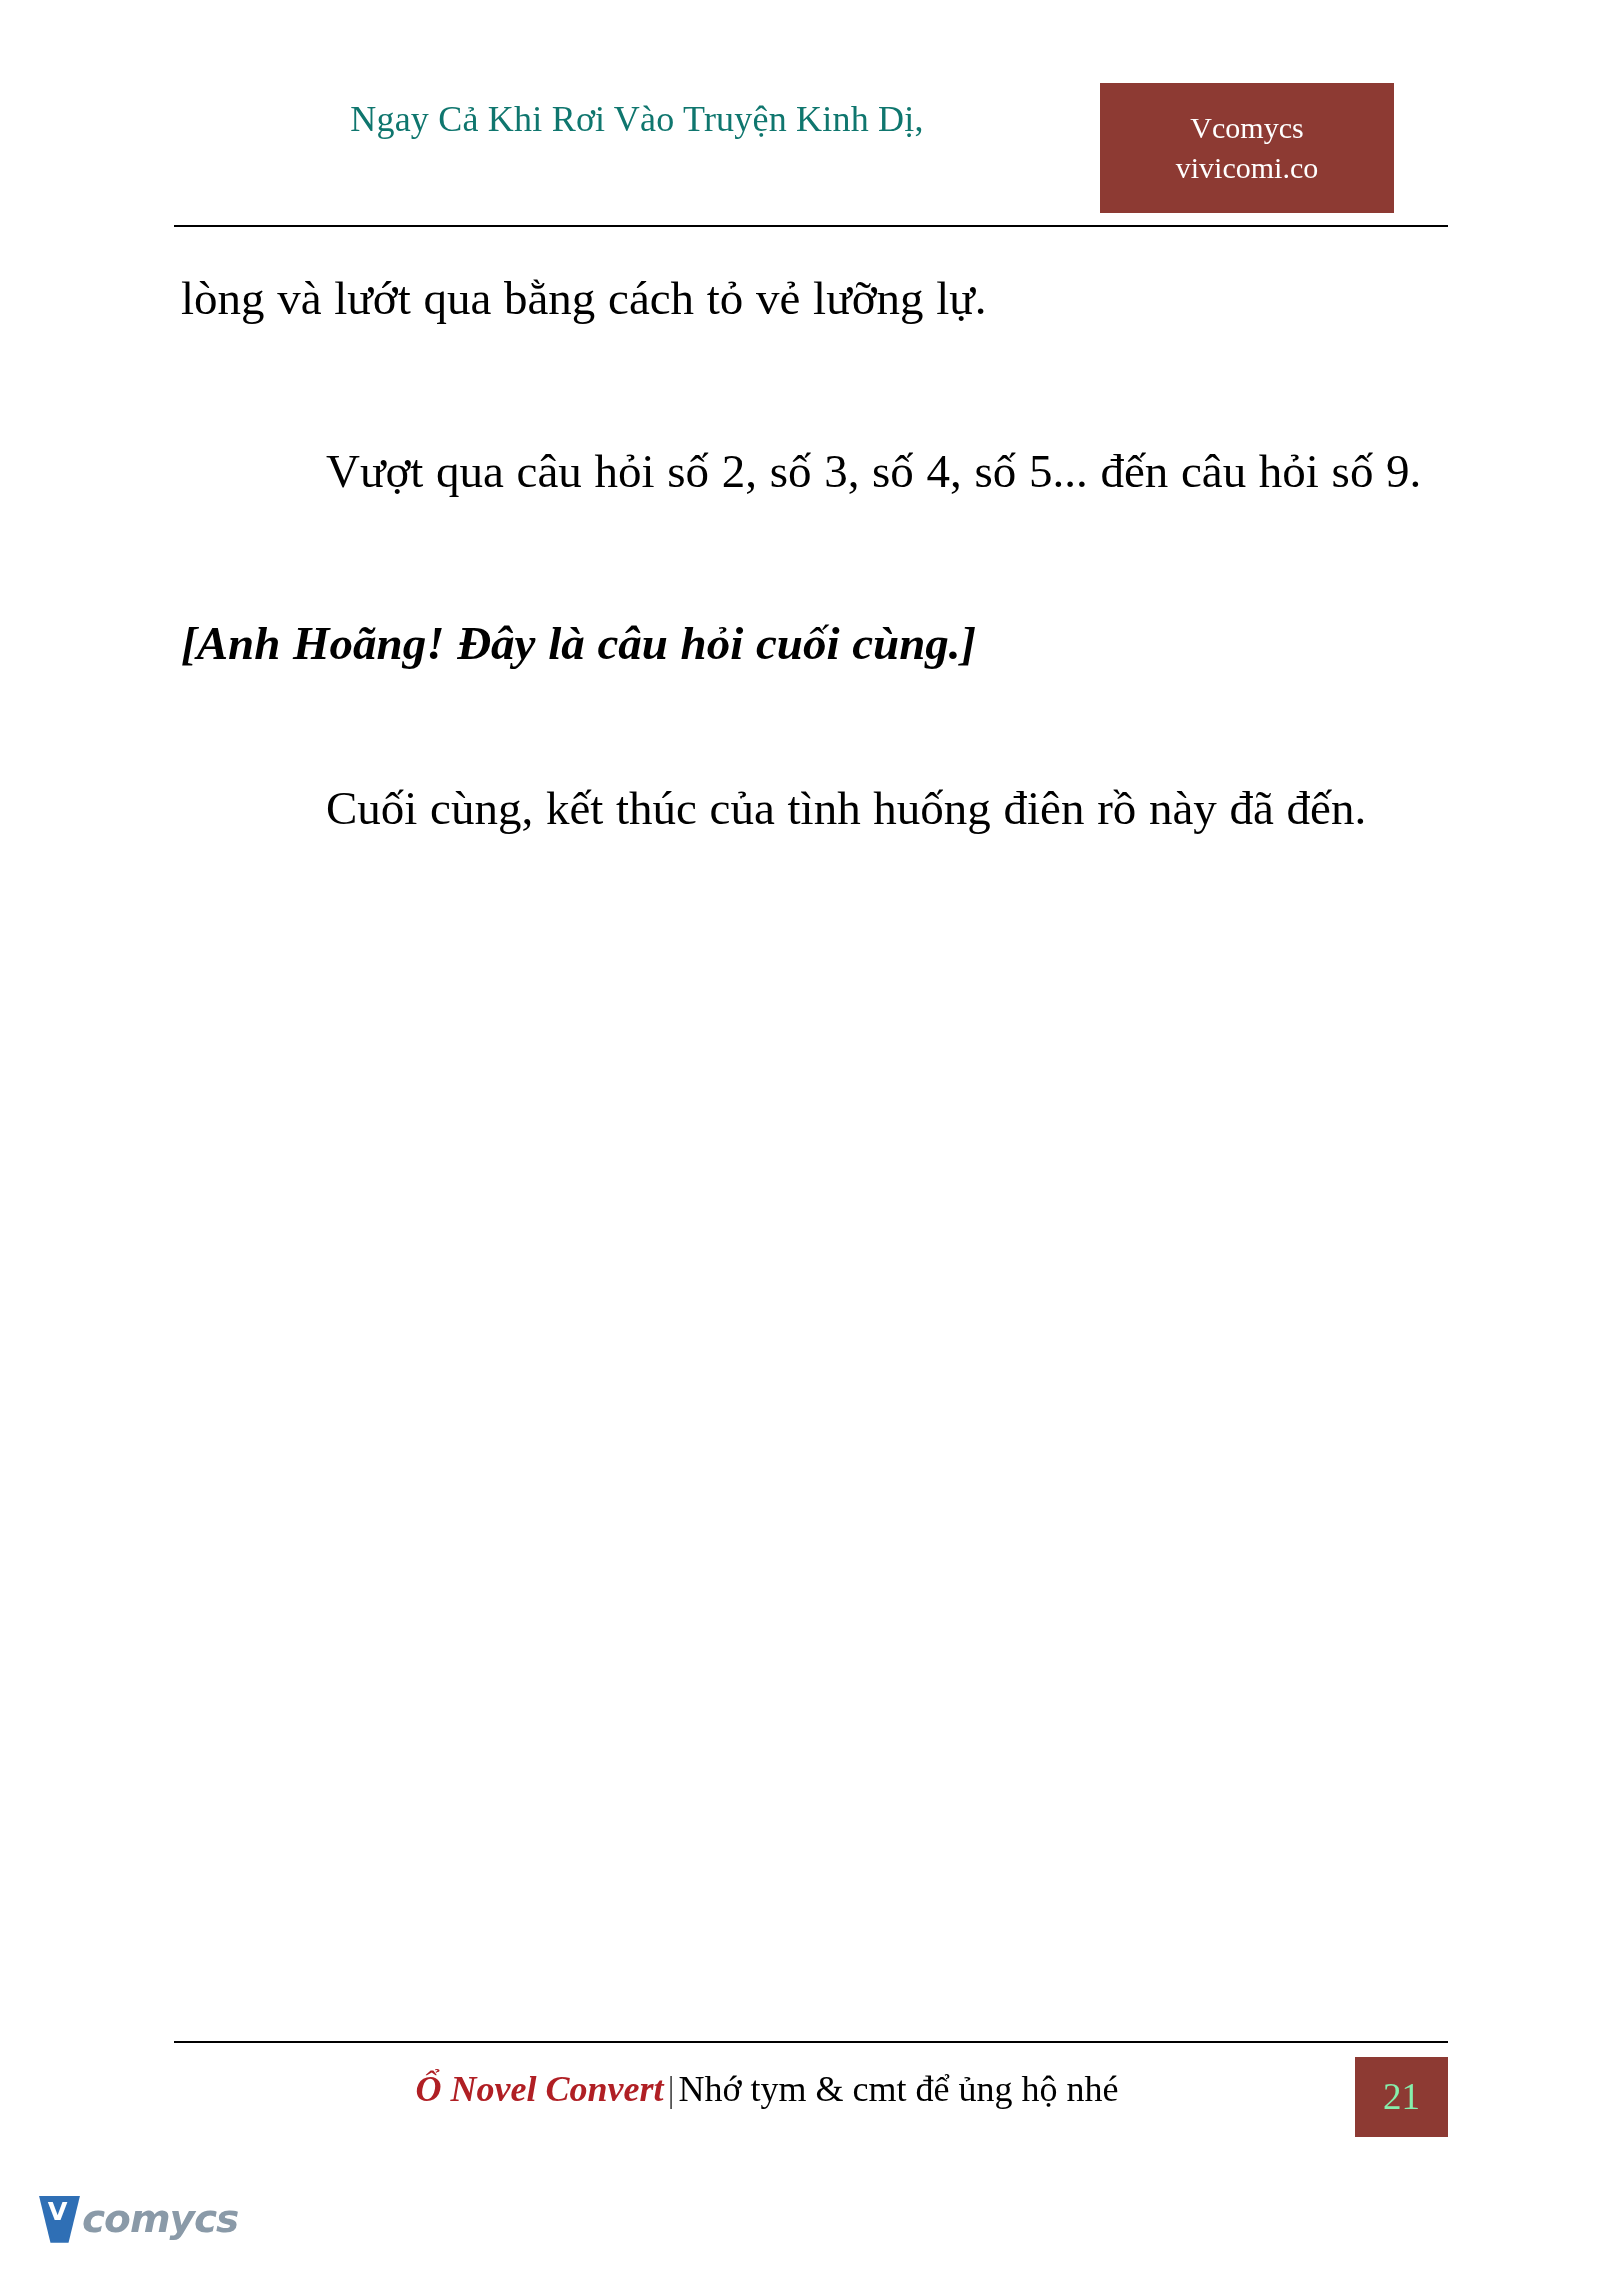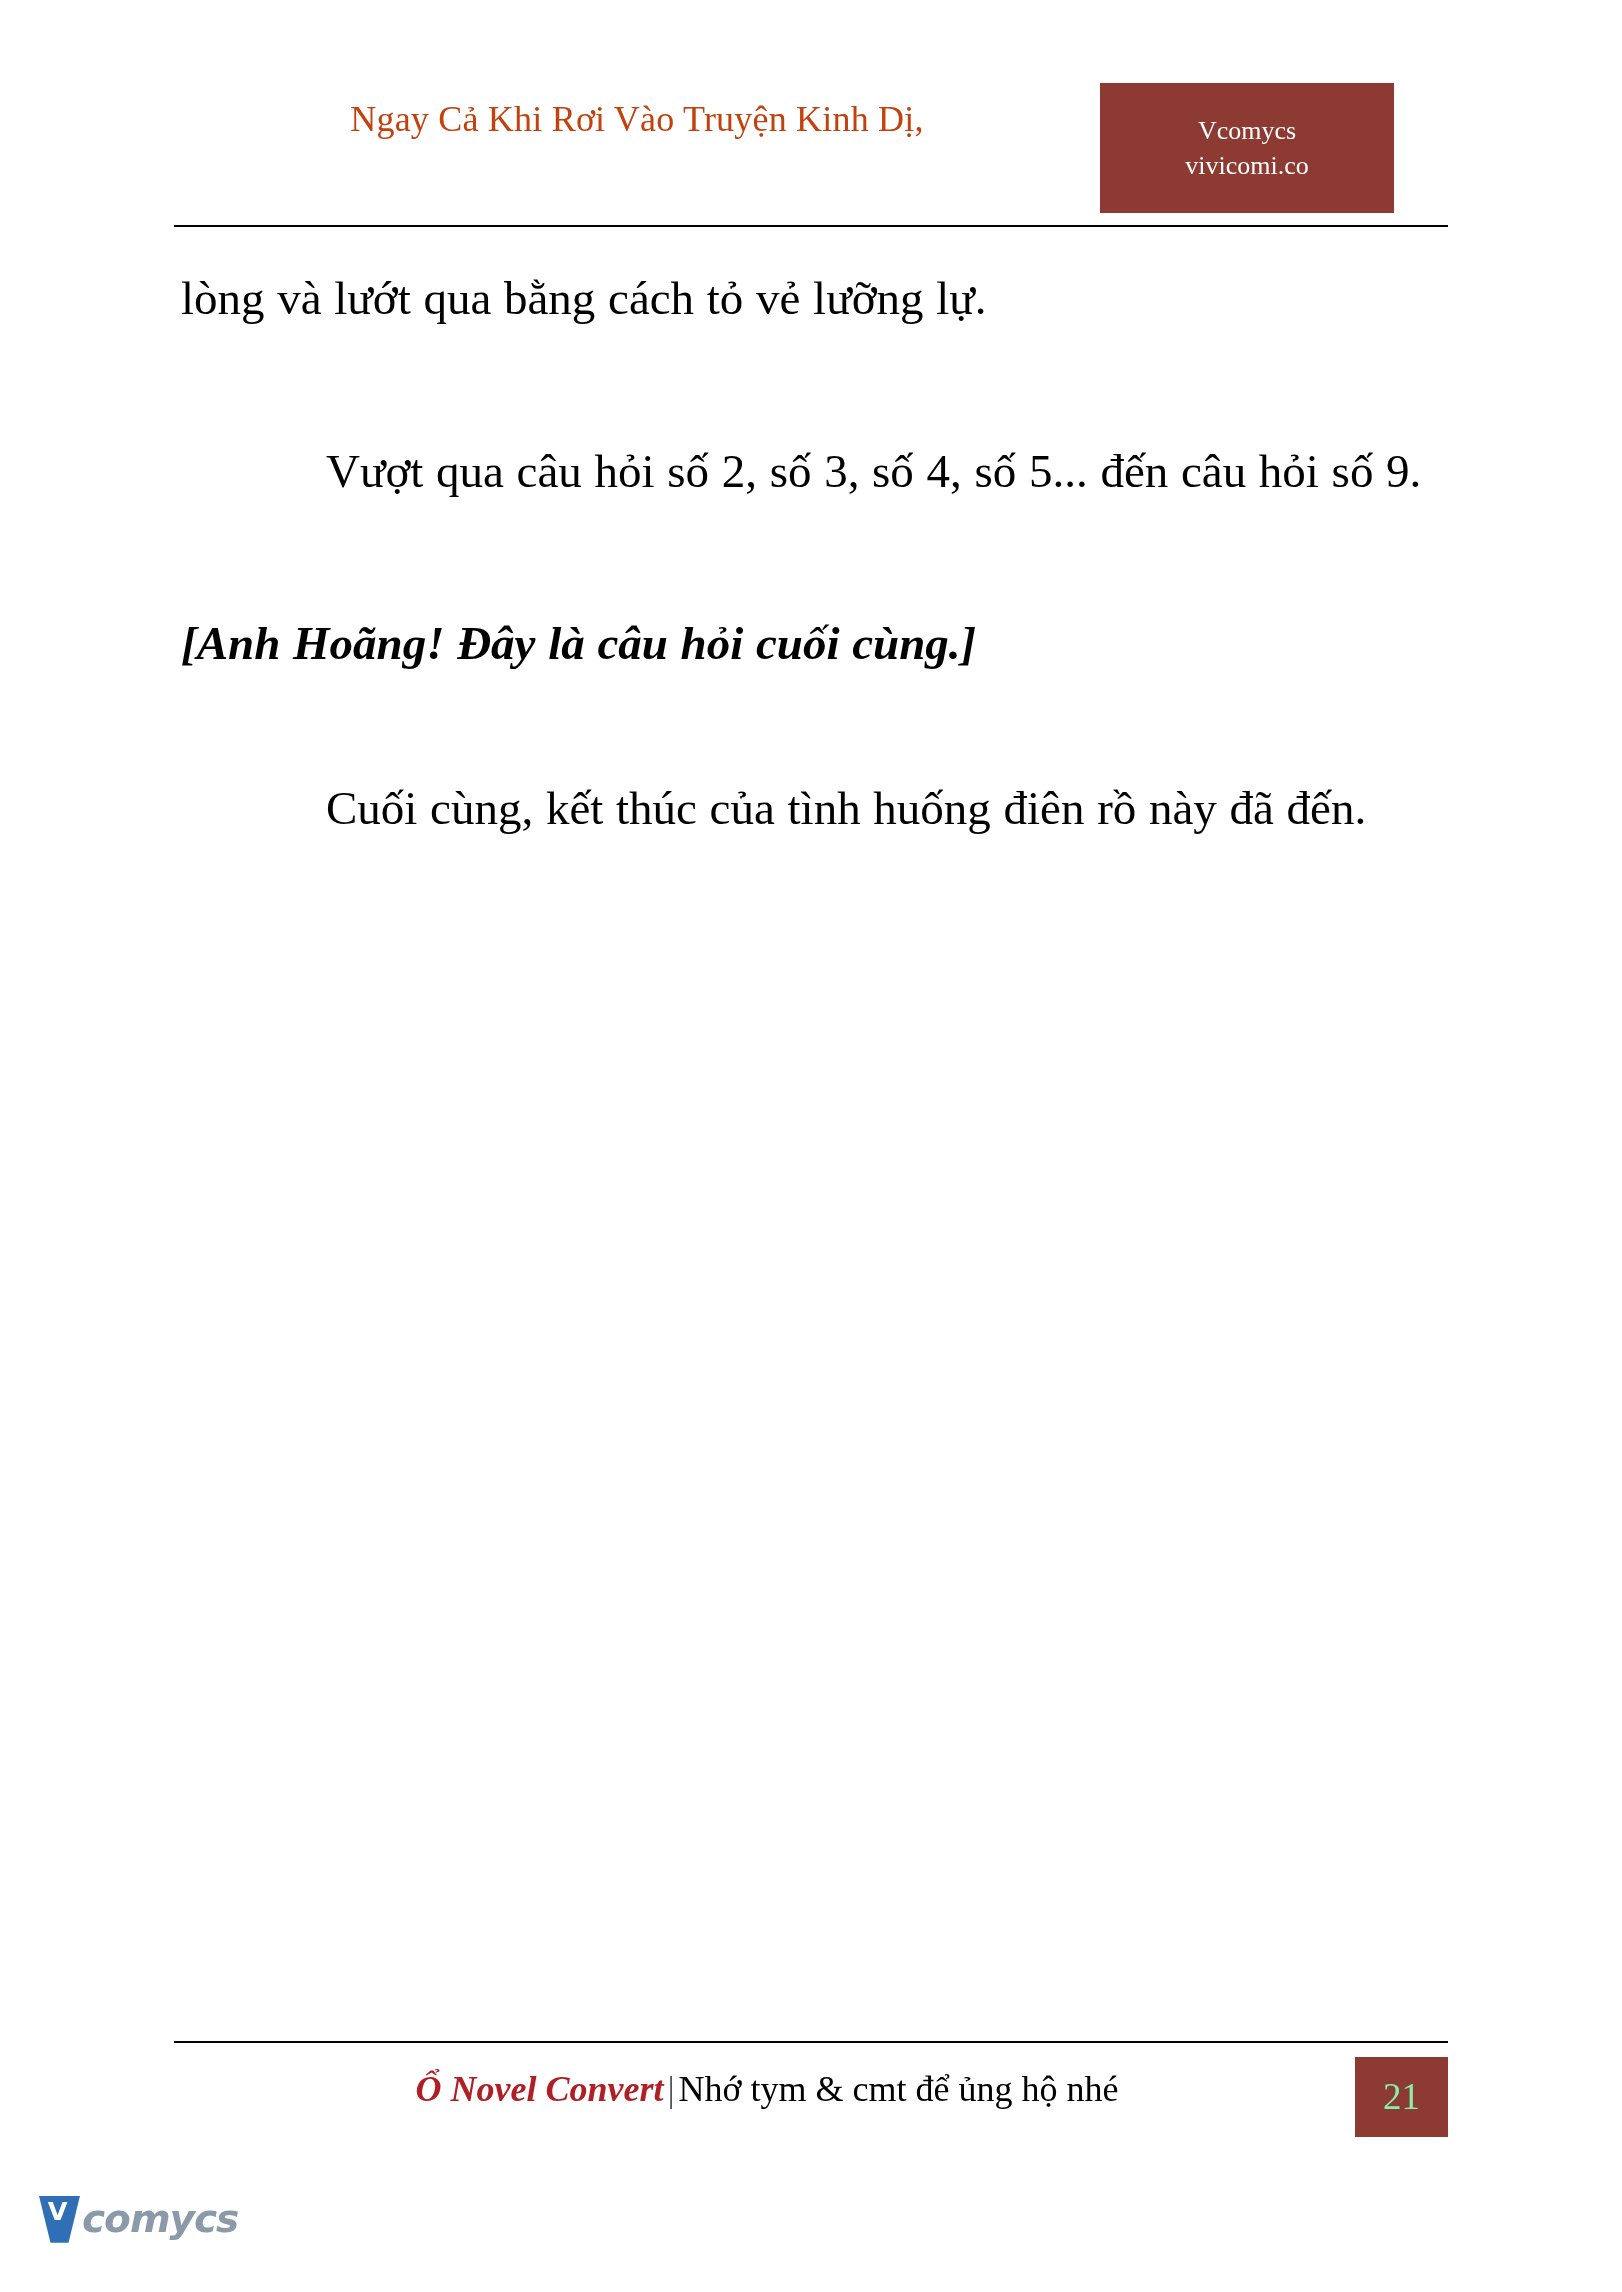--- a/index.html
+++ b/index.html
@@ -42,40 +42,40 @@
   }
   .header-title {
     position: absolute;
     left: 0;
     top: 0;
     width: 926px;
     text-align: center;
     font-size: 36px;
     line-height: 1.45;
     letter-spacing: 0.2px;
-    color: #c2410c;
+    color: #0f766e;
   }
   .header-title .line2 {
     display: block;
   }
   .header-badge {
     position: absolute;
     left: 926px;
     top: -9.8px;
     width: 294px;
     height: 130px;
     background: #8d3a33;
     color: #ffffff;
     text-align: center;
     display: flex;
     flex-direction: column;
     justify-content: center;
     align-items: center;
     line-height: 1.35;
-    font-size: 26px;
+    font-size: 30px;
   }
 
   
   .content {
     position: absolute;
     left: 181px;
     top: 265px;
     width: 1264px;
   }
   .para {

